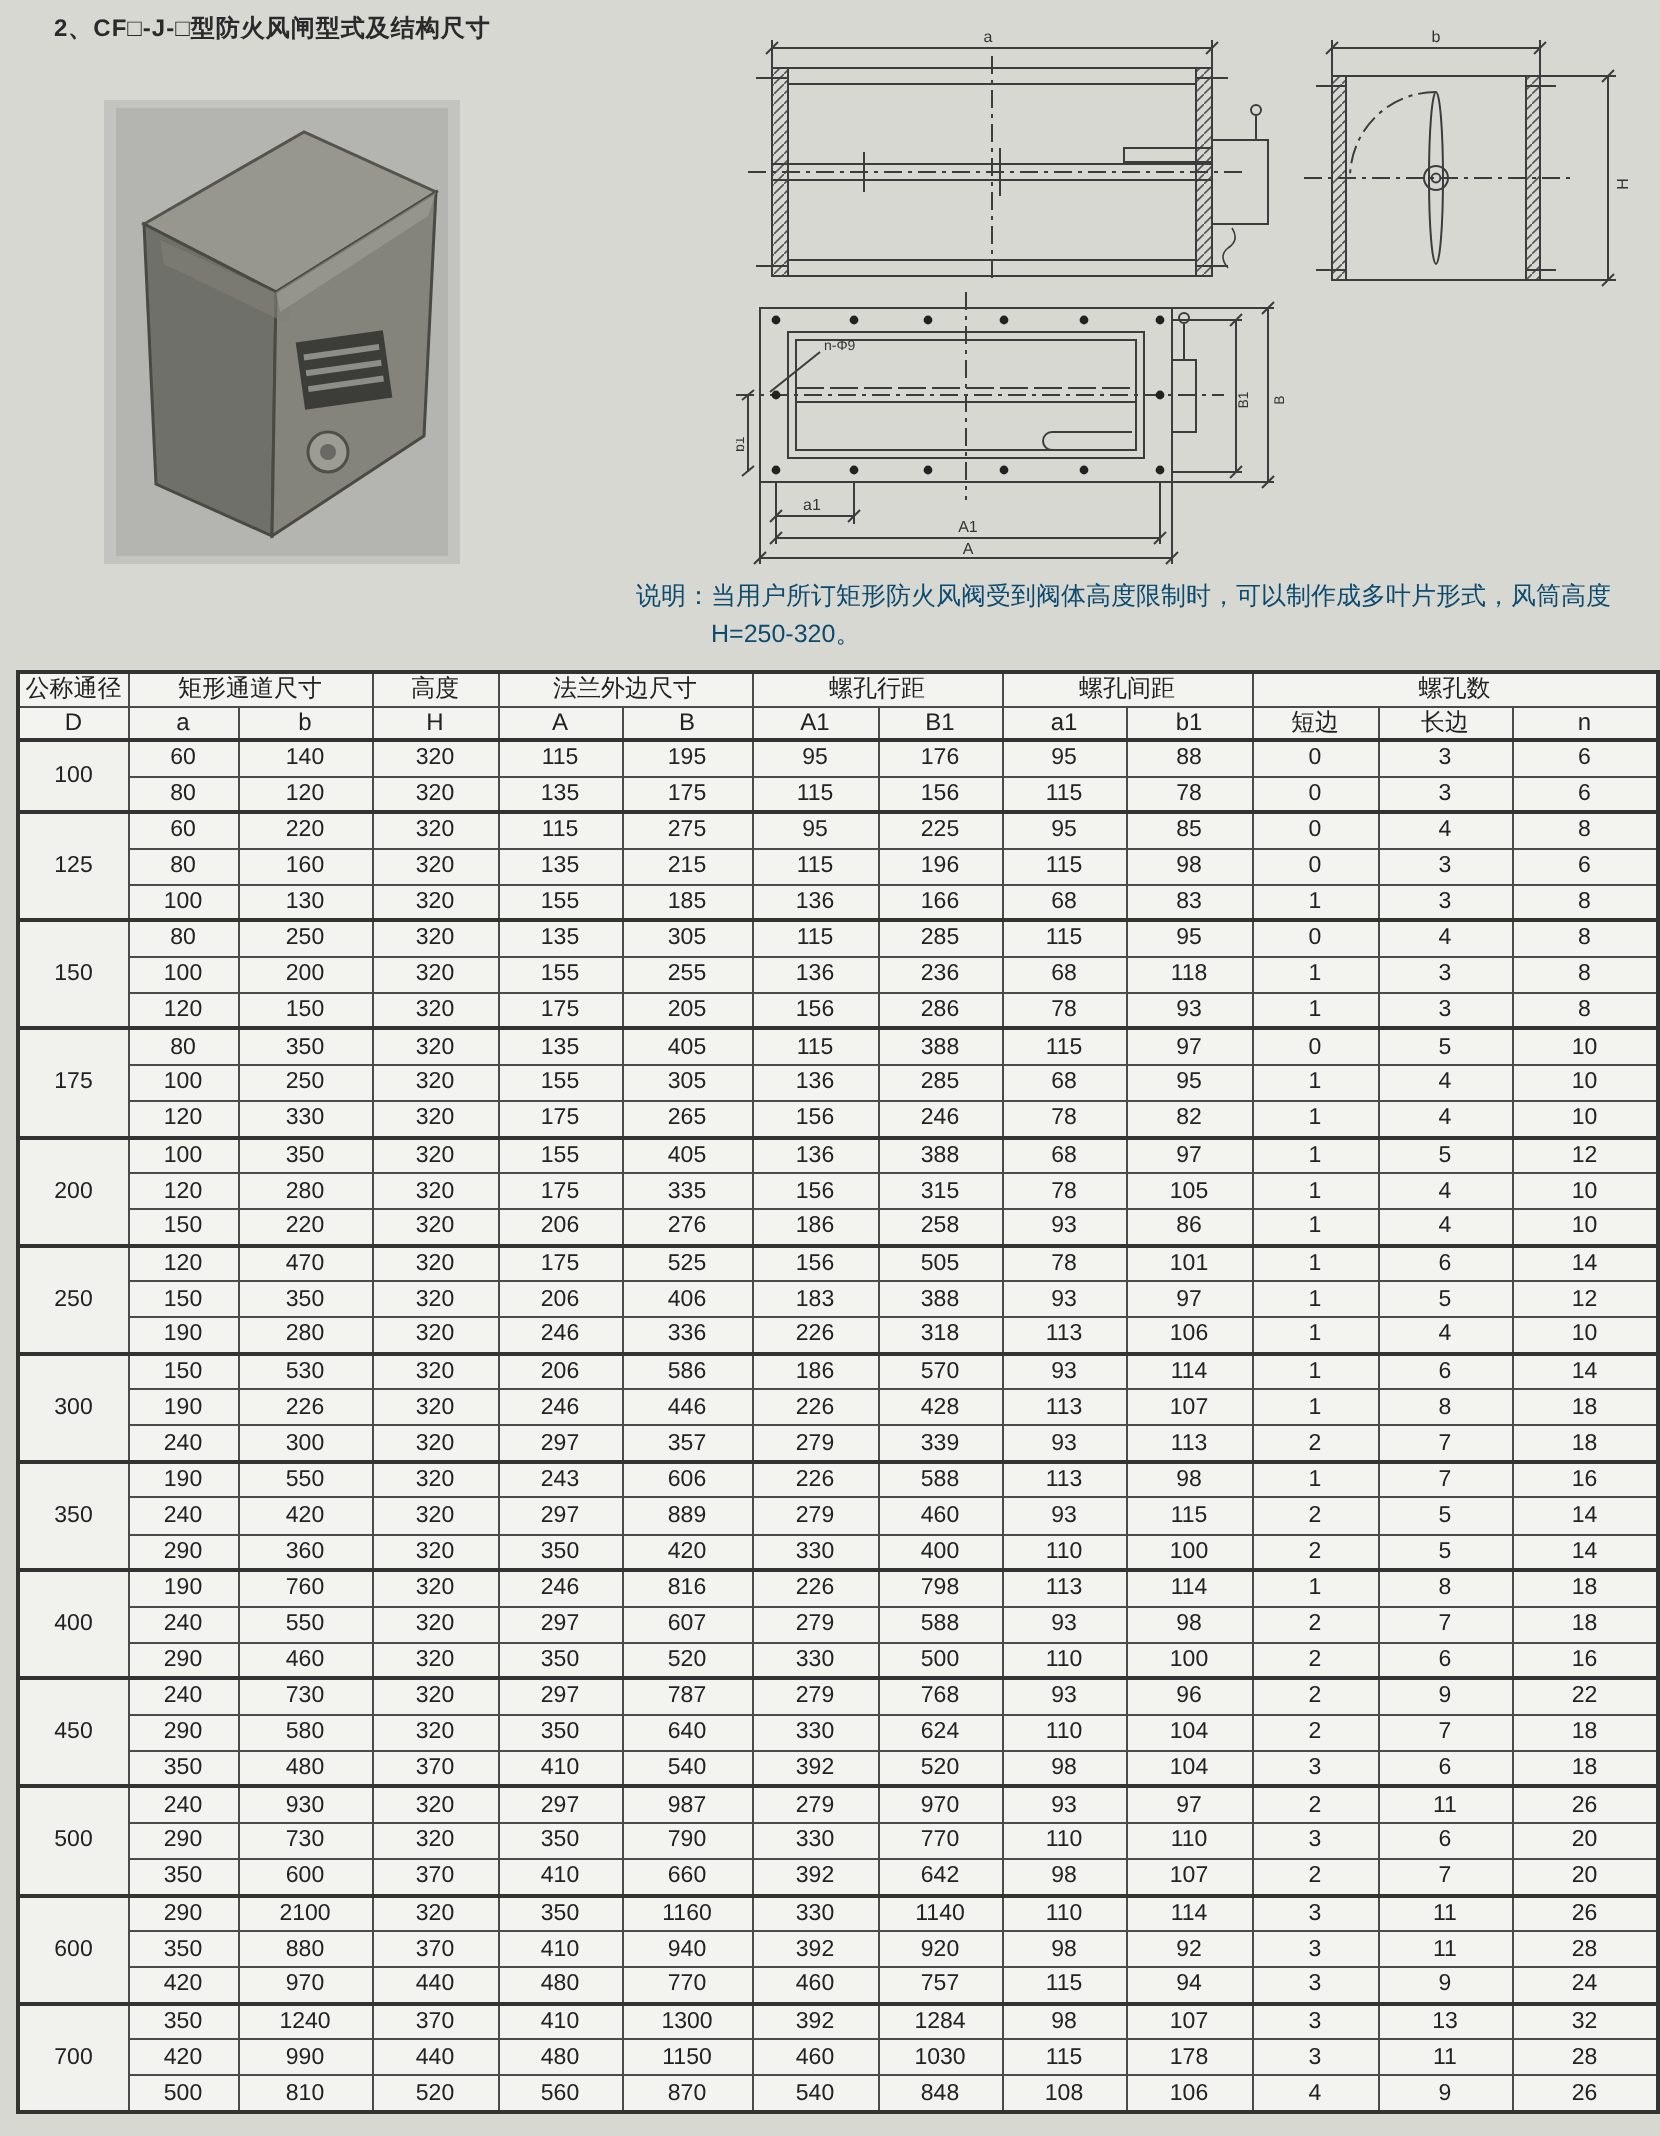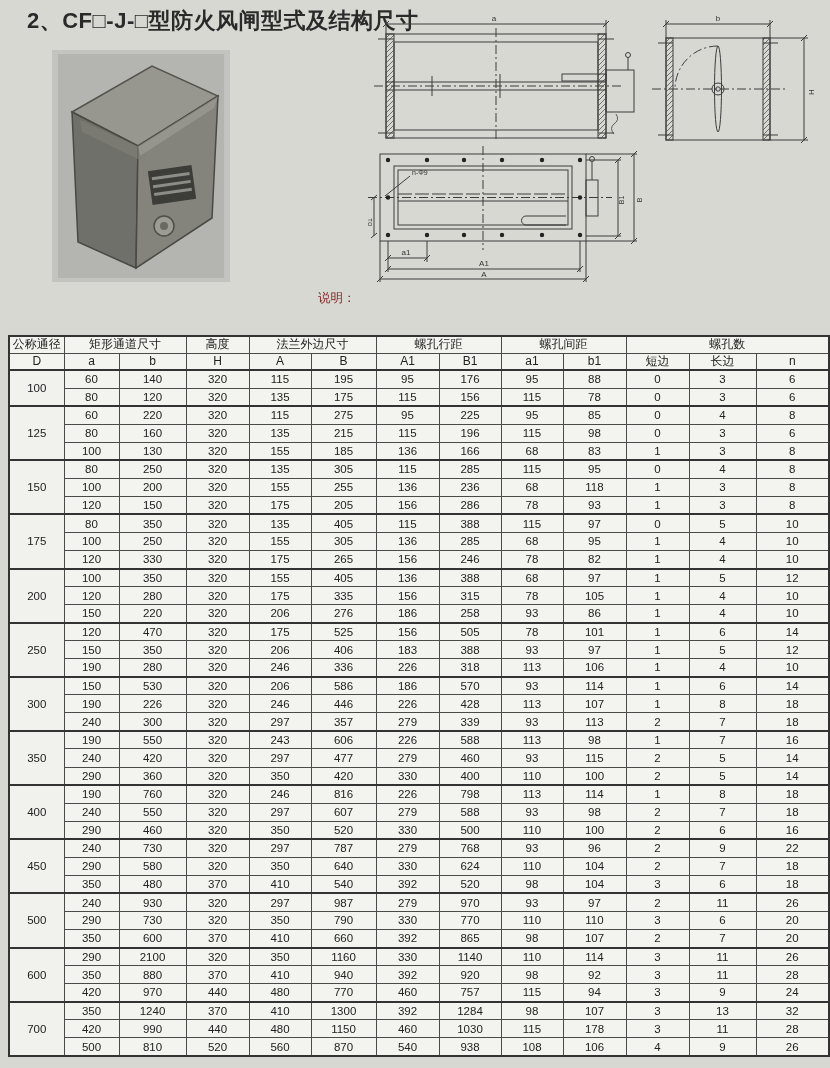--- a/index.html
+++ b/index.html
@@ -1,26 +1,26 @@
 <!DOCTYPE html>
 <html><head>
 <meta charset="utf-8">
 <style>
   * { margin:0; padding:0; box-sizing:border-box; }
   body { background:#bfbfbb; }
   .page { position:relative; width:830px; height:1068px; background:#d8d8d3;
           font-family:"Liberation Sans", sans-serif; color:#1e1e1e; overflow:hidden; }
-  .title { position:absolute; left:27px; top:6px; font-size:22px; font-weight:bold;
+  .title { position:absolute; left:27px; top:6px; font-size:12px; font-weight:bold;
            letter-spacing:0.5px; color:#2a2a2a; }
   .photo { position:absolute; left:52px; top:50px; width:178px; height:232px; }
   .dw-side  { position:absolute; left:372px; top:12px; }
   .dw-end   { position:absolute; left:636px; top:12px; }
   .dw-front { position:absolute; left:368px; top:146px; }
   .note { position:absolute; left:318px; top:289px; width:510px; font-size:12.5px;
-          line-height:1.5; color:#7f1d1d; display:flex; }
+          line-height:1.5; color:#0c4a6e; display:flex; }
   .note-label { flex:none; }
   .note-text { width:452px; }
   svg text { font-family:"Liberation Sans", sans-serif; fill:#333; }
   .dimtable { position:absolute; left:8px; top:335px; width:820px; height:722px;
               border-collapse:collapse; table-layout:fixed; background:#f3f3ef;
               font-size:11.5px; color:#222; text-align:center;
               border:2px solid #333; }
   .dimtable td, .dimtable th { border:1px solid #4a4a4a; padding:0;
               font-weight:normal; height:17px; line-height:1.05; vertical-align:middle; }
   .dimtable thead th { font-size:12px; }
@@ -201,20 +201,21 @@
     <text x="-2" y="74" font-size="7" transform="rotate(-90 4 74)">b1</text>
     <text x="38" y="109" font-size="8" text-anchor="middle">a1</text>
     <text x="116" y="120" font-size="8" text-anchor="middle">A1</text>
     <text x="116" y="131" font-size="8" text-anchor="middle">A</text>
     <text x="256" y="54" font-size="7" text-anchor="middle" transform="rotate(-90 256 54)">B1</text>
     <text x="274" y="54" font-size="7" text-anchor="middle" transform="rotate(-90 274 54)">B</text>
   </svg>
 
   <div class="note">
     <span class="note-label">说明：</span>
+    <span class="note-text">当用户所订矩形防火风阀受到阀体高度限制时，可以制作成多叶片形式，风筒高度H=250-320。</span>
   </div>
 
   <table class="dimtable">
     <colgroup>
       <col style="width:55px">
         <col style="width:55px">
         <col style="width:67px">
         <col style="width:63px">
       <col style="width:62px">
         <col style="width:65px">
@@ -553,21 +554,21 @@
           <td>98</td>
           <td>1</td>
           <td>7</td>
           <td>16</td>
         </tr>
         <tr>
           <td>240</td>
           <td>420</td>
           <td>320</td>
           <td>297</td>
-          <td>477</td>
+          <td>889</td>
           <td>279</td>
           <td>460</td>
           <td>93</td>
           <td>115</td>
           <td>2</td>
           <td>5</td>
           <td>14</td>
         </tr>
         <tr>
           <td>290</td>
@@ -698,21 +699,21 @@
           <td>6</td>
           <td>20</td>
         </tr>
         <tr>
           <td>350</td>
           <td>600</td>
           <td>370</td>
           <td>410</td>
           <td>660</td>
           <td>392</td>
-          <td>865</td>
+          <td>642</td>
           <td>98</td>
           <td>107</td>
           <td>2</td>
           <td>7</td>
           <td>20</td>
         </tr>
         <tr class="group-start">
           <td rowspan="3" class="dcell">600</td>
           <td>290</td>
           <td>2100</td>
@@ -784,21 +785,21 @@
           <td>11</td>
           <td>28</td>
         </tr>
         <tr>
           <td>500</td>
           <td>810</td>
           <td>520</td>
           <td>560</td>
           <td>870</td>
           <td>540</td>
-          <td>938</td>
+          <td>848</td>
           <td>108</td>
           <td>106</td>
           <td>4</td>
           <td>9</td>
           <td>26</td>
         </tr>
       </tbody>
   </table>
 
 </div>

